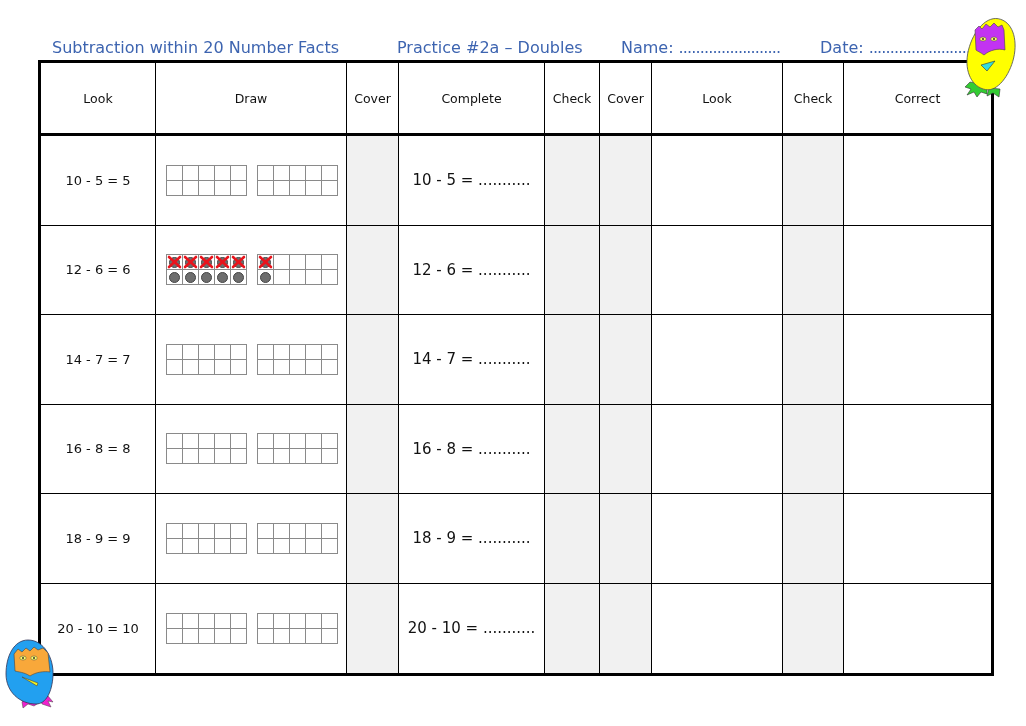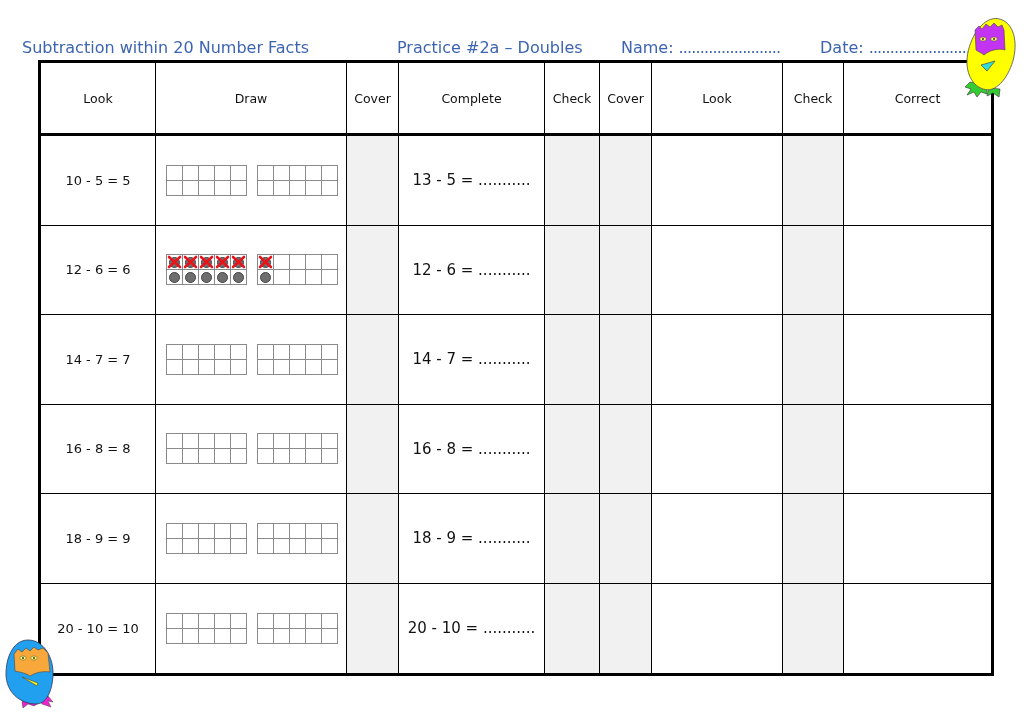--- a/index.html
+++ b/index.html
@@ -6,21 +6,21 @@
   html, body { margin:0; padding:0; }
   body {
     width:1026px; height:726px; background:#ffffff; position:relative; overflow:hidden;
     font-family:"DejaVu Sans", sans-serif; color:#111;
   }
   .hdr {
     position:absolute; top:39px; font-size:16px; line-height:18px;
     color:var(--title); white-space:nowrap;
   }
   .hdr .dots { letter-spacing:-0.85px; margin-left:5px; }
-  #hdr-title { left:22px; }
+  #hdr-title { left:52px; }
   #hdr-practice { left:397px; }
   #hdr-name { left:621px; }
   #hdr-date { left:820px; }
 
   .sheet {
     position:absolute; left:38px; top:60px; width:956px; height:616px;
     border:3px solid #000; box-sizing:border-box;
     display:grid;
     grid-template-columns:115px 191px 52px 146px 55px 52px 131px 61px 147px;
     grid-template-rows:73px repeat(6, 1fr);
@@ -107,21 +107,21 @@
             <div class="tf-cell"></div>
             <div class="tf-cell"></div>
             <div class="tf-cell"></div>
             <div class="tf-cell"></div>
             <div class="tf-cell"></div>
           </div>
         </div>
       </div>
     <div class="cell shade"></div>
     <div class="cell">
-        <span class="complete-text">13 - 5 = ...........</span>
+        <span class="complete-text">10 - 5 = ...........</span>
       </div>
     <div class="cell shade"></div>
     <div class="cell shade"></div>
     <div class="cell"></div>
     <div class="cell shade"></div>
     <div class="cell lc"></div>
   </div>
 
   <div class="row">
     <div class="cell">

